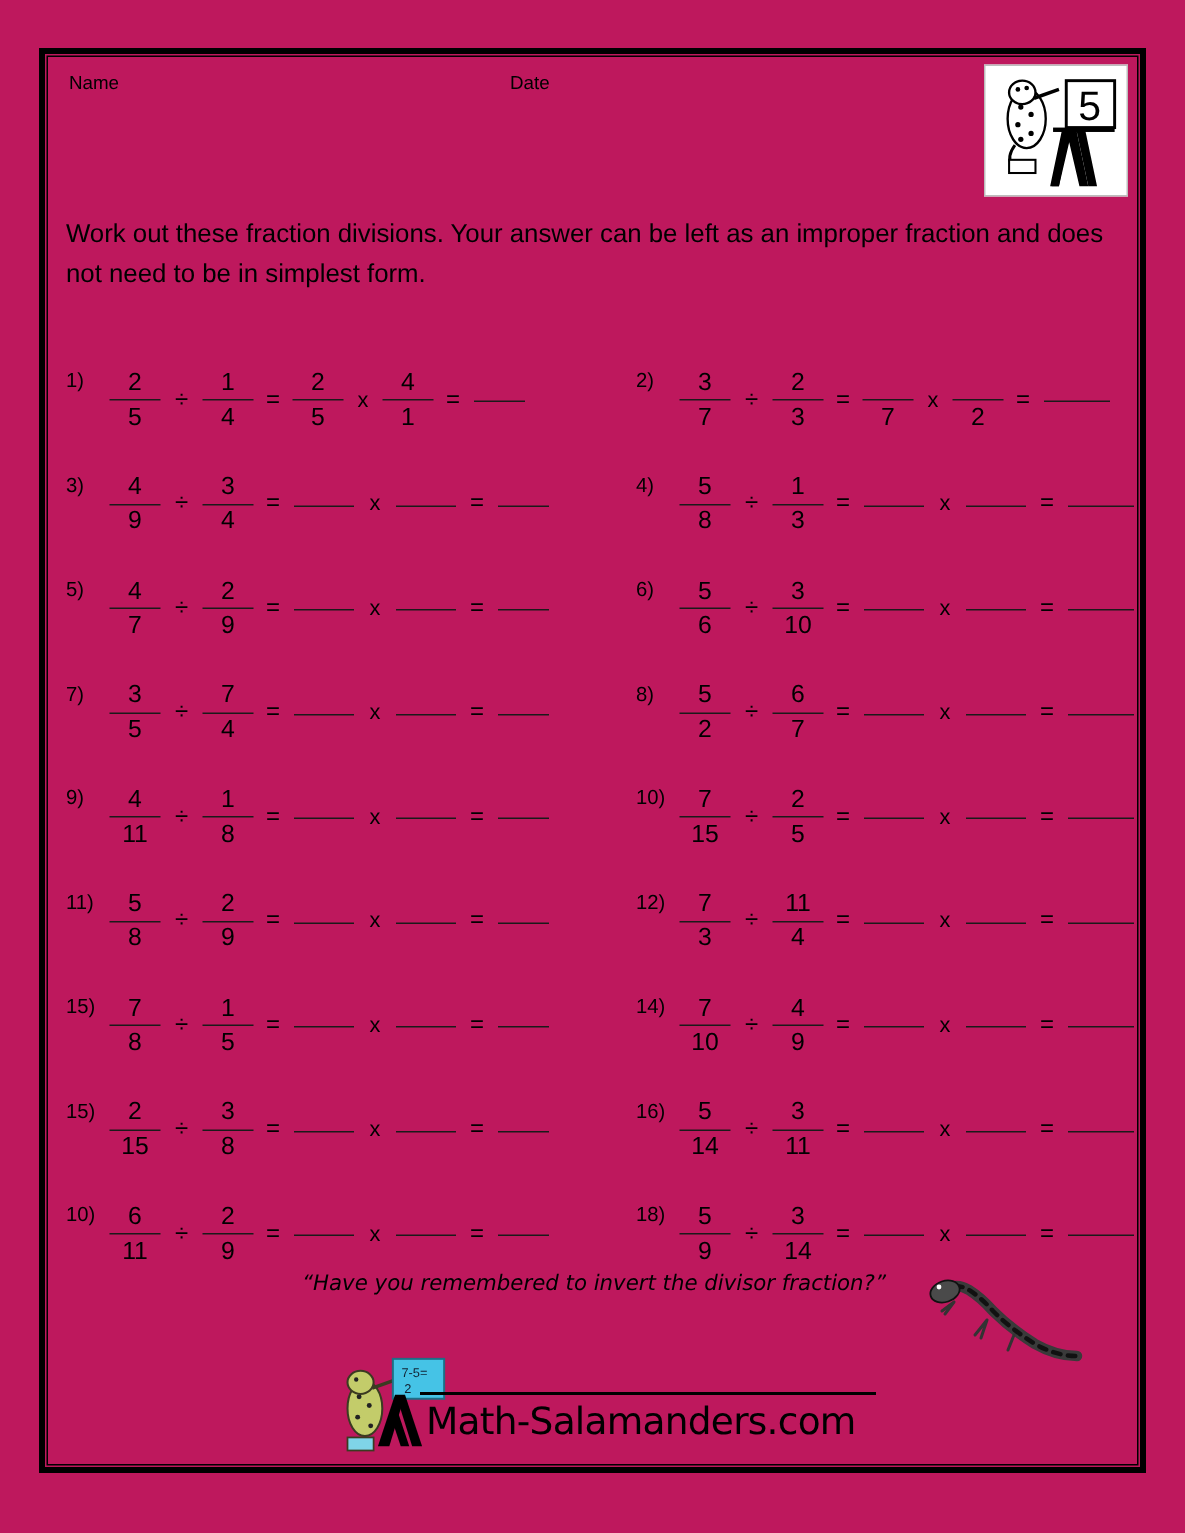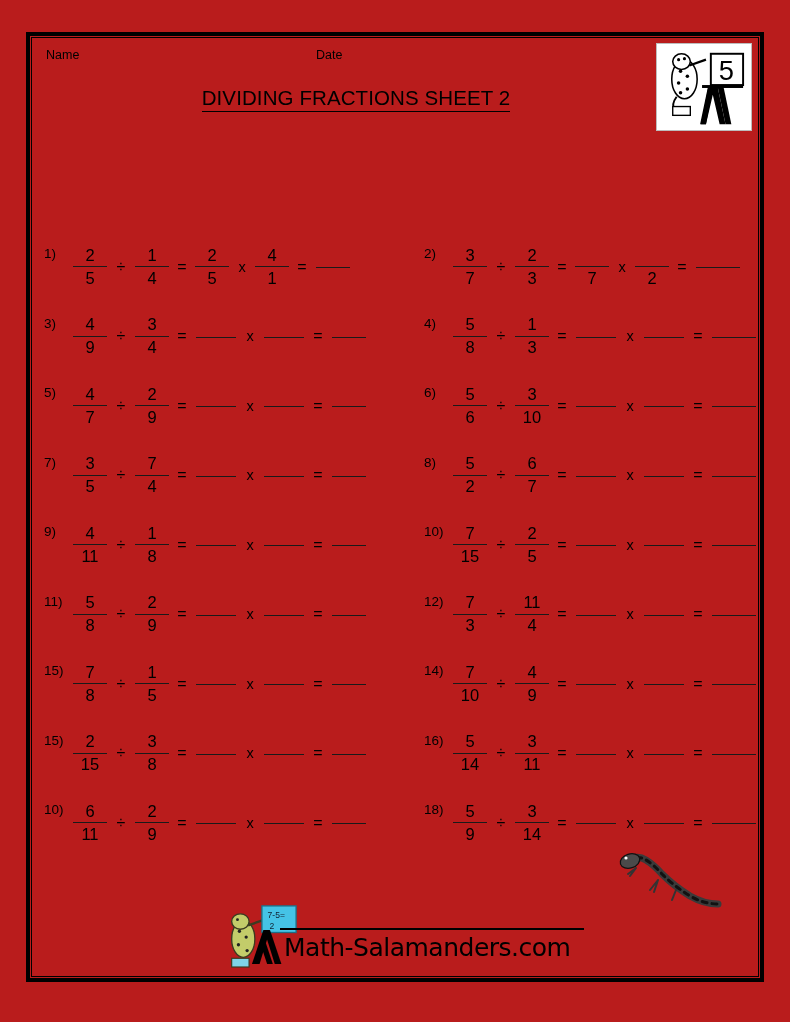--- a/index.html
+++ b/index.html
@@ -14,21 +14,21 @@
     color: #000000;
     position: relative;
     overflow: hidden;
   }
 
   .page {
     position: absolute;
     left: 0; top: 0;
     width: 790px;
     height: 1022px;
-    background: #b91c1c;
+    background: #be185d;
   }
 
   
   .border-outer {
     position: absolute;
     left: 26px;
     top: 32px;
     width: 738px;
     height: 950px;
     border: 4px solid #000;
@@ -54,21 +54,21 @@
 
   
   .name-label {
     position: absolute;
     left: 10px;
     top: 6px;
     font-size: 12.5px;
   }
   .date-label {
     position: absolute;
-    left: 280px;
+    left: 304px;
     top: 6px;
     font-size: 12.5px;
   }
 
   .logo-box {
     position: absolute;
     right: 2px;
     top: 1px;
     width: 96px;
     height: 88px;
@@ -271,24 +271,22 @@
         <circle cx="31" cy="33" r="1.8" fill="#000"></circle>
         <circle cx="22" cy="40" r="1.8" fill="#000"></circle>
         <circle cx="31" cy="46" r="1.8" fill="#000"></circle>
         <circle cx="24" cy="50" r="1.8" fill="#000"></circle>
         <path d="M33 22 L50 16" stroke="#000" stroke-width="2.4" fill="none"></path>
         <path d="M20 54 Q14 62 18 68" stroke="#000" stroke-width="2" fill="none"></path>
         <rect x="16" y="64" width="18" height="9" fill="#fff" stroke="#000" stroke-width="1.4"></rect>
       </svg>
     </div>
 
-    <div class="title">
-      <span>DIVIDING FRACTIONS SHEET 2</span>
-    </div>
-
+
+    <div class="instructions">Work out these fraction divisions. Your answer can be left as an improper fraction and does not need to be in simplest form.</div>
 
     <div class="problems">
         <div class="prow">
           <div class="prob left">
             <div class="pnum">1)</div>
             <div class="frac">
               <div class="num">2</div>
               <div class="bar"></div>
               <div class="den">5</div>
             </div>
@@ -673,20 +671,21 @@
             <div class="op eq">=</div>
             <div class="blank w40"></div>
             <div class="op times">x</div>
             <div class="blank w40"></div>
             <div class="op eq">=</div>
             <div class="blank w44"></div>
           </div>
         </div>
       </div>
 
+    <div class="tip">“Have you remembered to invert the divisor fraction?”</div>
 
     <div class="lizard">
       <svg viewBox="0 0 120 70" width="120" height="70" aria-hidden="true">
         <path d="M14 20 Q22 12 32 18 Q40 23 48 32 Q60 44 76 54 Q90 62 104 62" stroke="#3a3a3a" stroke-width="7" fill="none" stroke-linecap="round"></path>
         <path d="M14 20 Q22 12 32 18 Q40 23 48 32 Q60 44 76 54 Q90 62 104 62" stroke="#111" stroke-width="3" fill="none" stroke-linecap="round" stroke-dasharray="5 5"></path>
         <ellipse cx="16" cy="19" rx="10" ry="7" fill="#4a4a4a" stroke="#111" stroke-width="1.2" transform="rotate(-18 16 19)"></ellipse>
         <circle cx="12" cy="16" r="1.6" fill="#fff"></circle>
         <path d="M22 26 L14 32 M22 26 L16 34" stroke="#333" stroke-width="2" fill="none" stroke-linecap="round"></path>
         <path d="M44 38 L36 48 M44 38 L40 50" stroke="#333" stroke-width="2" fill="none" stroke-linecap="round"></path>
         <path d="M62 48 L58 58" stroke="#333" stroke-width="2" fill="none" stroke-linecap="round"></path>

